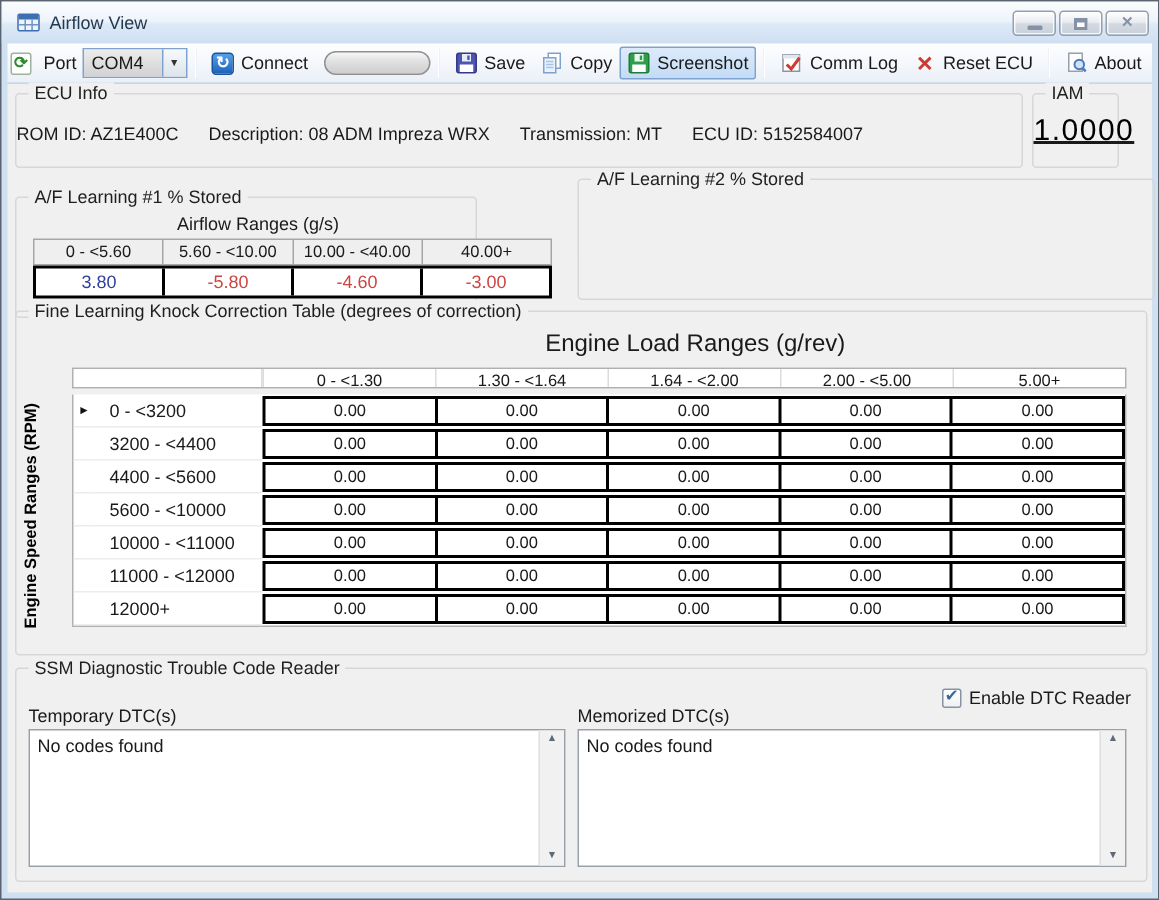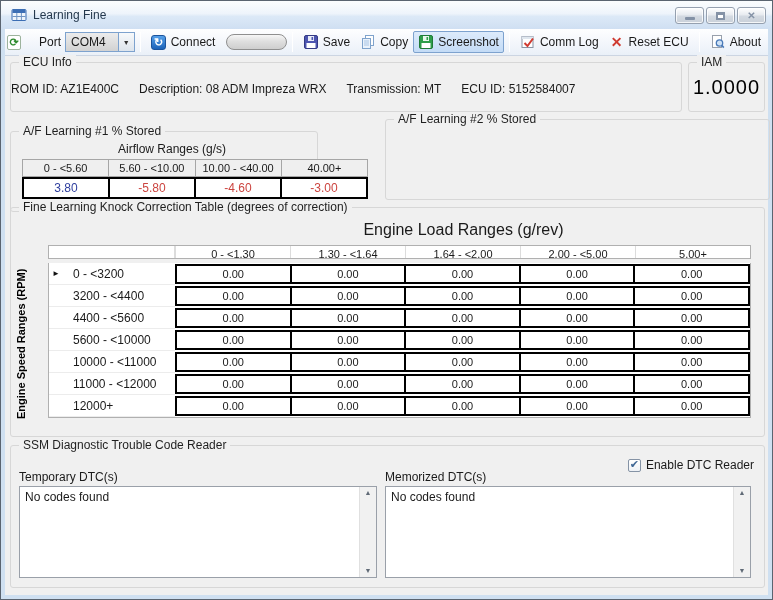--- a/index.html
+++ b/index.html
@@ -47,21 +47,21 @@
     background:linear-gradient(#f7f7f7,#dfdfdf 45%,#cecece); }
 
   
   .client { position:relative; margin:0 4px 4px 4px; height:539px; background:#f0f0f0; }
 
   .group { position:absolute; border:1px solid #d7d7d7; border-radius:3px; }
   .group > .legend { position:absolute; top:-8px; left:8px; background:#f0f0f0; padding:0 4px;
     font-size:12px; color:#1f1f1f; white-space:nowrap; }
 
   .g-ecu  { left:5px;  top:6px;   width:672px; height:50px; }
-  .g-iam  { left:683px; top:6px;  width:77px;  height:50px; }
+  .g-iam  { left:683px; top:6px;  width:58px;  height:50px;text-decoration:underline; }
   .g-af1  { left:5px;  top:75px;  width:308px; height:81px;padding-left:16px; }
   .g-af2  { left:380px; top:63px; width:385px; height:81px; }
   .g-knock{ left:5px;  top:151px; width:755px; height:230px; }
   .g-ssm  { left:5px;  top:389px; width:755px; height:143px; }
 
   .ecu-row { height:100%; display:flex; align-items:center; justify-content:flex-start; gap:20px; padding-top:4px; }
   .iam-value { text-align:center; margin-top:13px; font-size:20px; color:#000; letter-spacing:1px; }
 
   
   .af-axis { text-align:center; margin-top:10px; font-size:12px; }
@@ -114,39 +114,39 @@
 <div class="window">
 
   <div class="titlebar">
     <svg class="app-icon" viewBox="0 0 16 16">
       <rect x="1" y="2.5" width="14" height="11" rx="1" fill="#eef4fb" stroke="#3c6eb4"></rect>
       <rect x="1.5" y="3" width="13" height="3" fill="#3c6eb4"></rect>
       <line x1="5.8" y1="6" x2="5.8" y2="13" stroke="#6f94c4" stroke-width="1"></line>
       <line x1="10.4" y1="6" x2="10.4" y2="13" stroke="#6f94c4" stroke-width="1"></line>
       <line x1="1.5" y1="9.5" x2="14.5" y2="9.5" stroke="#6f94c4" stroke-width="1"></line>
     </svg>
-    <span class="title-text">Learning Fine</span>
+    <span class="title-text">Airflow View</span>
     <div class="winbtns">
       <div class="winbtn">
           <div class="glyph-min"></div>
         </div>
       <div class="winbtn">
           <div class="glyph-max"></div>
         </div>
       <div class="winbtn">
           <span class="glyph-close">✕</span>
         </div>
     </div>
   </div>
 
   <div class="toolbar">
     <span class="icon16">
         <span class="port-glyph">⟳</span>
       </span>
-    <span class="tb-label" style="margin-left:18px">Port</span>
+    <span class="tb-label" style="margin-left:8px">Port</span>
     <div class="combo">
       <span class="combo-field">COM4</span>
       <span class="combo-arrow">▼</span>
     </div>
     <div class="tb-sep"></div>
     <div class="tb-btn">
       <span class="icon16">
           <span class="connect-glyph">↻</span>
         </span>
       <span class="tb-label">Connect</span>

